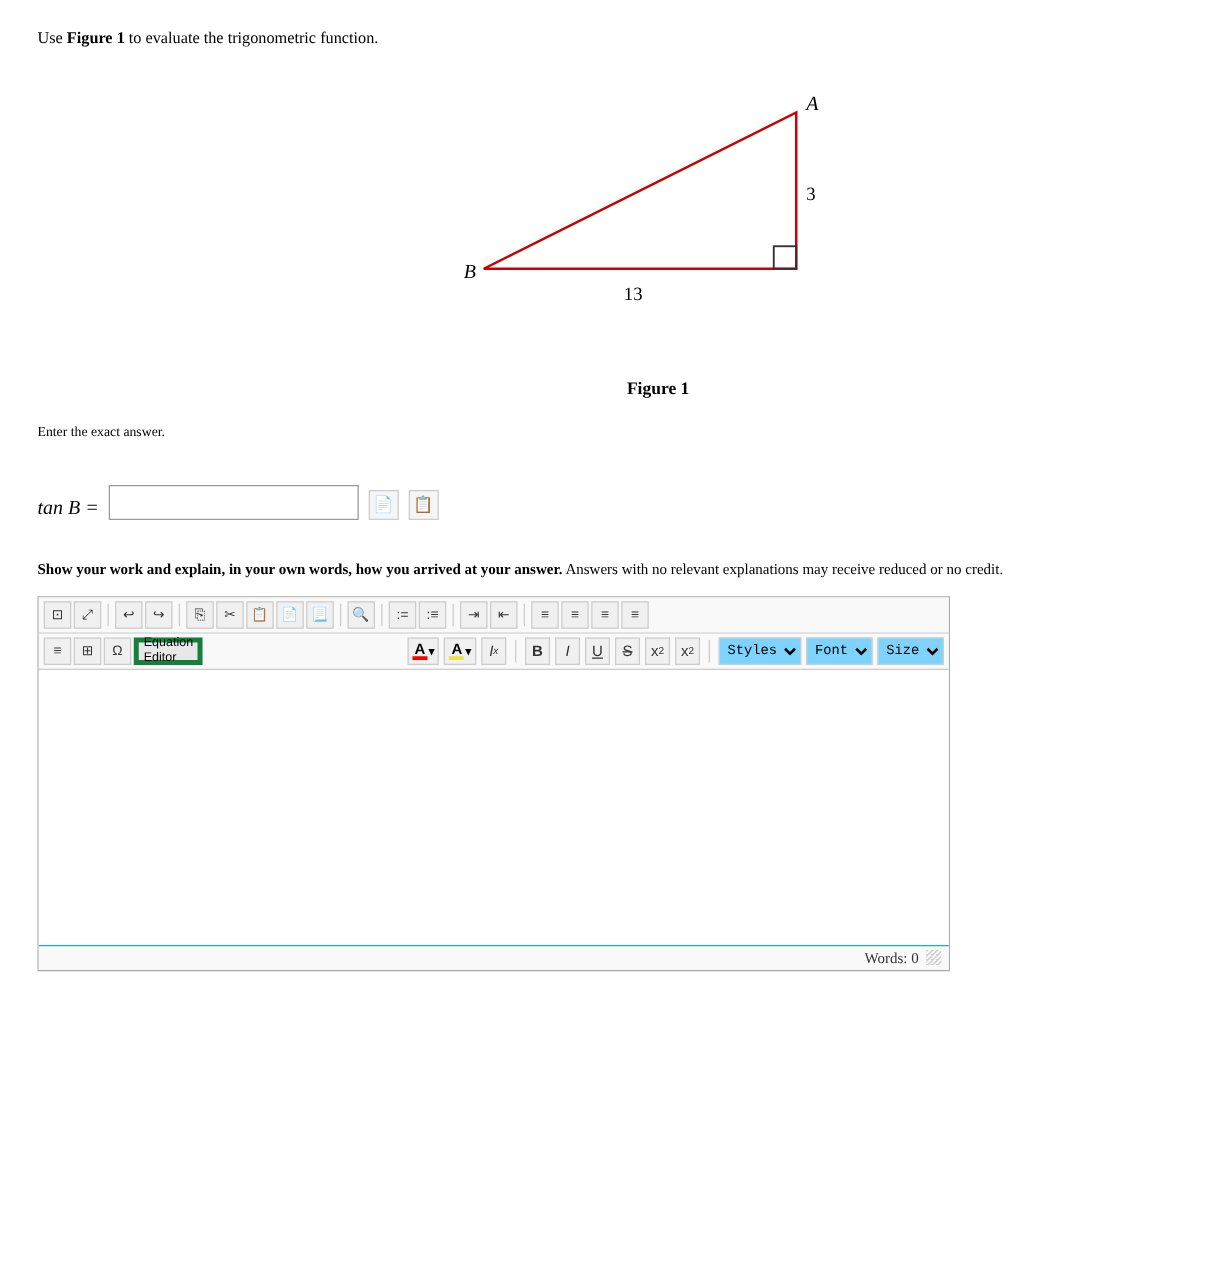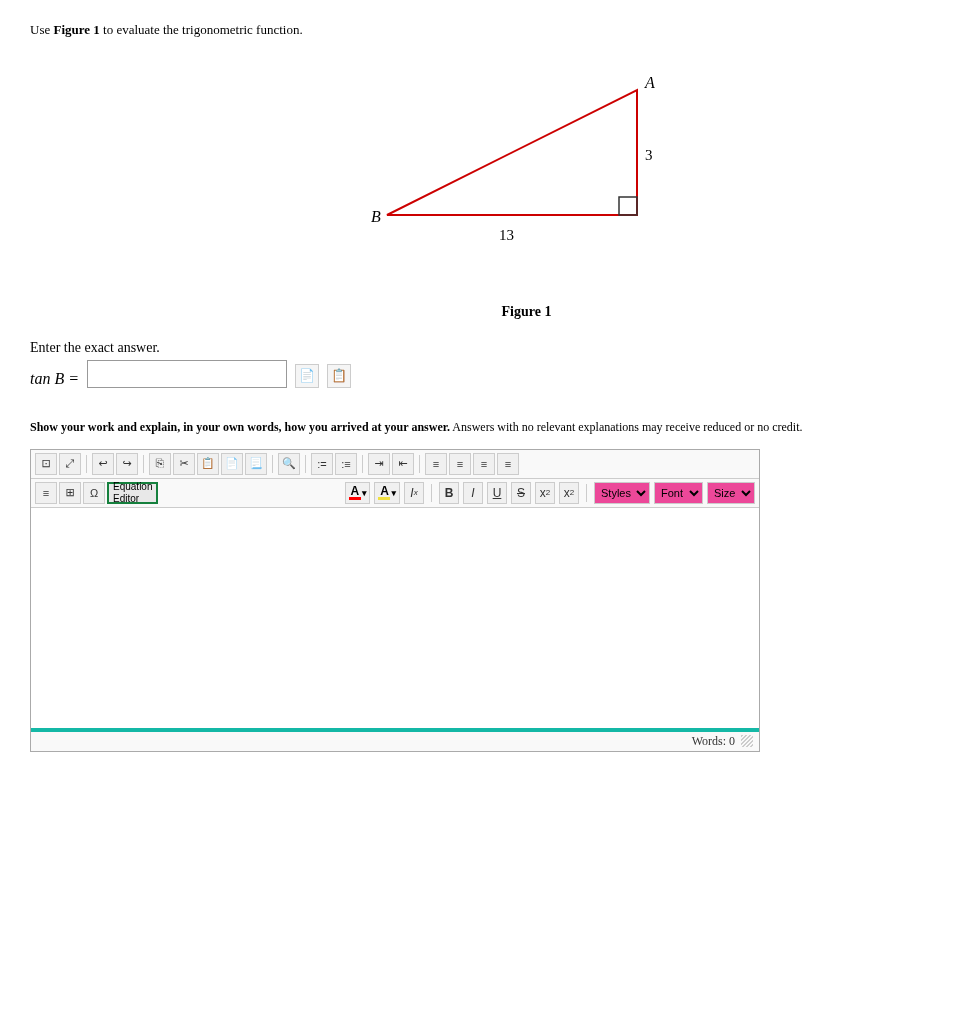--- a/index.html
+++ b/index.html
@@ -29,22 +29,22 @@
     }
 
     .figure-caption {
       font-weight: bold;
       font-size: 14px;
       margin-top: 4px;
       text-align: center;
     }
 
     .enter-text {
-      font-size: 14px;
-      margin: 10px 0 4px 0;
+      font-size: 11px;
+      margin: 10px 0 36px 0;
     }
 
     .answer-row {
       display: flex;
       align-items: flex-end;
       gap: 8px;
       margin-bottom: 30px;
     }
 
     .answer-label {
@@ -127,21 +127,21 @@
       height: 18px;
       background: #ccc;
       margin: 0 3px;
     }
 
     .equation-editor-btn {
       display: inline-flex;
       align-items: center;
       gap: 2px;
       height: 22px;
-      border: 2px solid #15803d;
+      border: 4px solid #15803d;
       background: #e8e8e8;
       cursor: pointer;
       font-size: 11px;
       padding: 0 4px;
       font-family: Arial, sans-serif;
     }
 
     .format-toolbar {
       display: flex;
       align-items: center;
@@ -167,24 +167,24 @@
 
     .fmt-btn.bold { font-weight: bold; }
     .fmt-btn.italic { font-style: italic; }
     .fmt-btn.underline { text-decoration: underline; }
     .fmt-btn.strikethrough { text-decoration: line-through; }
 
     .dropdown-select {
       height: 22px;
       font-size: 11px;
       border: 1px solid #ccc;
-      background: #ec4899;
+      background: #7dd3fc;
       cursor: pointer;
       padding: 0 2px;
-      font-family: Liberation Sans, sans-serif;
+      font-family: Liberation Mono, monospace;
     }
 
     .color-btn {
       display: inline-flex;
       align-items: center;
       gap: 1px;
       height: 22px;
       border: 1px solid #ccc;
       background: #f0f0f0;
       cursor: pointer;
@@ -220,21 +220,21 @@
       font-size: 14px;
       font-family: Arial, sans-serif;
     }
 
     .editor-footer {
       display: flex;
       justify-content: flex-end;
       align-items: center;
       padding: 2px 6px;
       background: #f9f9f9;
-      border-top: 4px solid #14b8a6;
+      border-top: 1px solid #14b8a6;
       font-size: 12px;
       color: #333;
       gap: 6px;
     }
 
     .resize-handle {
       width: 12px;
       height: 12px;
       background: linear-gradient(135deg, #ccc 25%, transparent 25%, transparent 50%, #ccc 50%, #ccc 75%, transparent 75%);
       background-size: 4px 4px;

